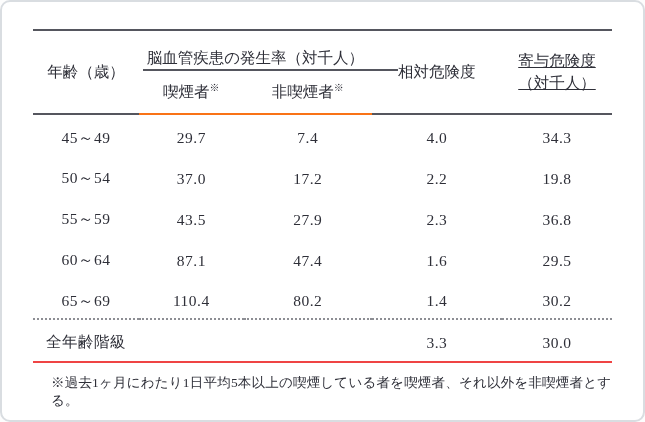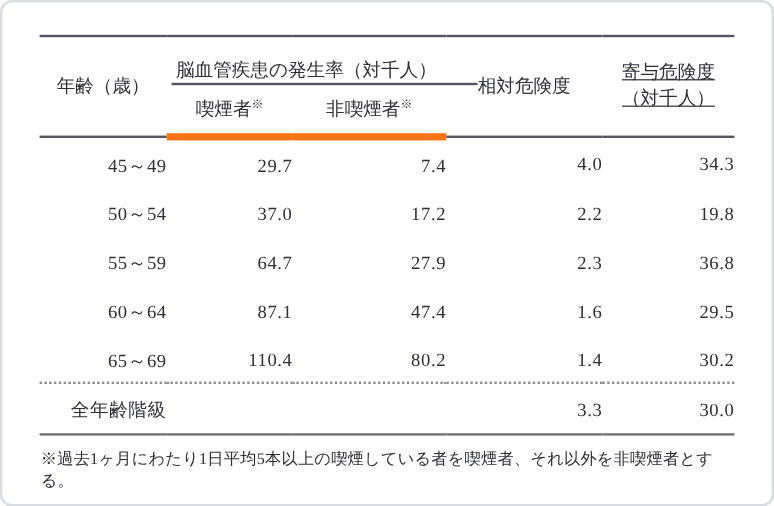--- a/index.html
+++ b/index.html
@@ -46,51 +46,50 @@
   .group-head::after {
     content: "";
     position: absolute;
     left: 4px;
     right: -26px;
     bottom: 0;
     border-bottom: 2px solid #55565e;
   }
   .sub-head {
     height: 43px;
-    border-bottom: 6px solid #f97316;
+    border-bottom: 2px solid #f97316;
     text-align: center;
   }
   .refmark {
     font-size: 10px;
     vertical-align: top;
     position: relative;
     top: -1px;
   }
   .hline {
     display: block;
     line-height: 1.4;
     text-decoration: underline;
   }
   tbody td {
     height: 41px;
     padding-top: 6px;
     letter-spacing: 0.5px;
-    text-align: right;
   }
   tbody td.age-cell {
     letter-spacing: 0.5px;
   }
   tr.summary-row td {
     height: 43px;
     padding-top: 4px;
     border-top: 2px dotted #8d8e94;
-    border-bottom: 2px solid #737373;
+    border-bottom: 2px solid #ef4444;
   }
   .footnote {
-    margin: 11px 0 0 1px;
+    margin: 11px 0 0 18px;
     font-size: 13.5px;
     letter-spacing: 0.2px;
     color: #2e2f38;
   }
 </style>
 </head>
 <body>
 
 <div class="card">
   <div class="inner">
@@ -128,21 +127,21 @@
         </tr>
         <tr>
           <td class="age-cell">50～54</td>
           <td>37.0</td>
           <td>17.2</td>
           <td>2.2</td>
           <td>19.8</td>
         </tr>
         <tr>
           <td class="age-cell">55～59</td>
-          <td>64.7</td>
+          <td>43.5</td>
           <td>27.9</td>
           <td>2.3</td>
           <td>36.8</td>
         </tr>
         <tr>
           <td class="age-cell">60～64</td>
           <td>87.1</td>
           <td>47.4</td>
           <td>1.6</td>
           <td>29.5</td>

